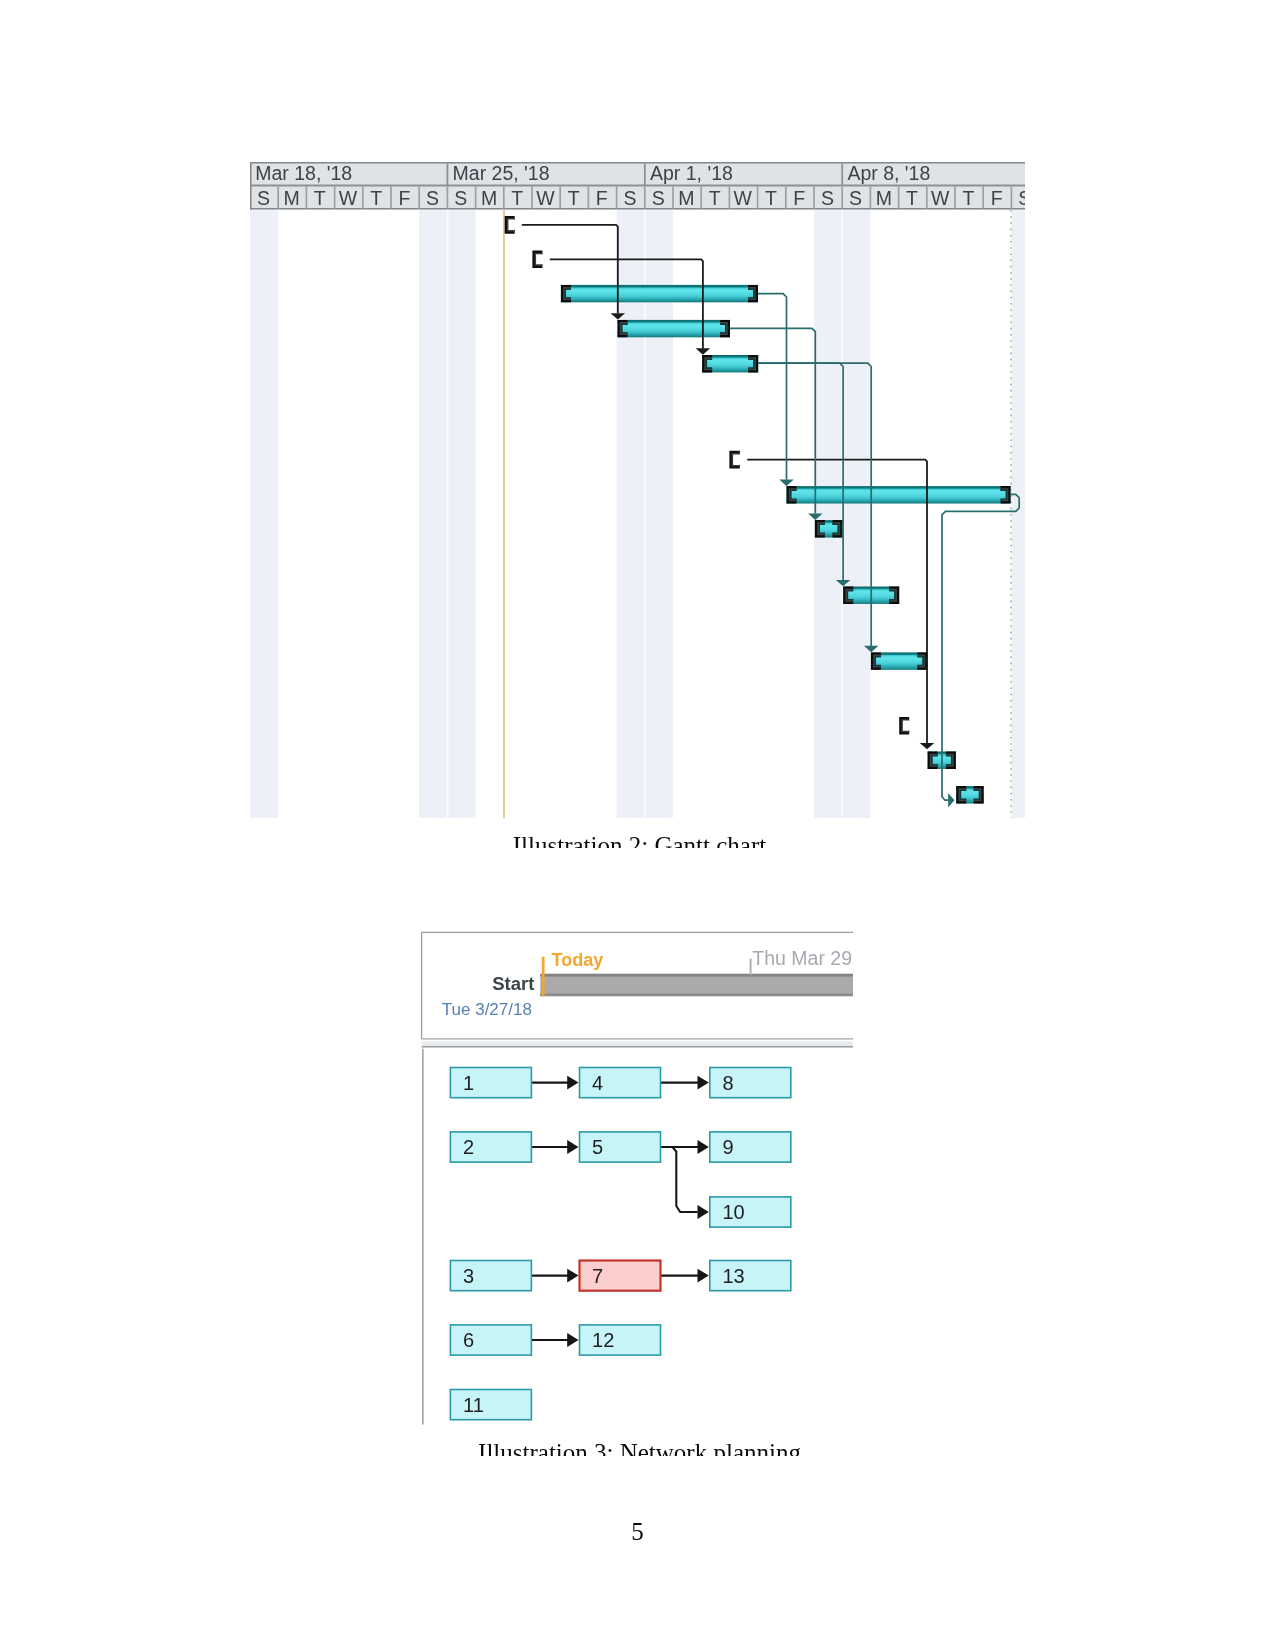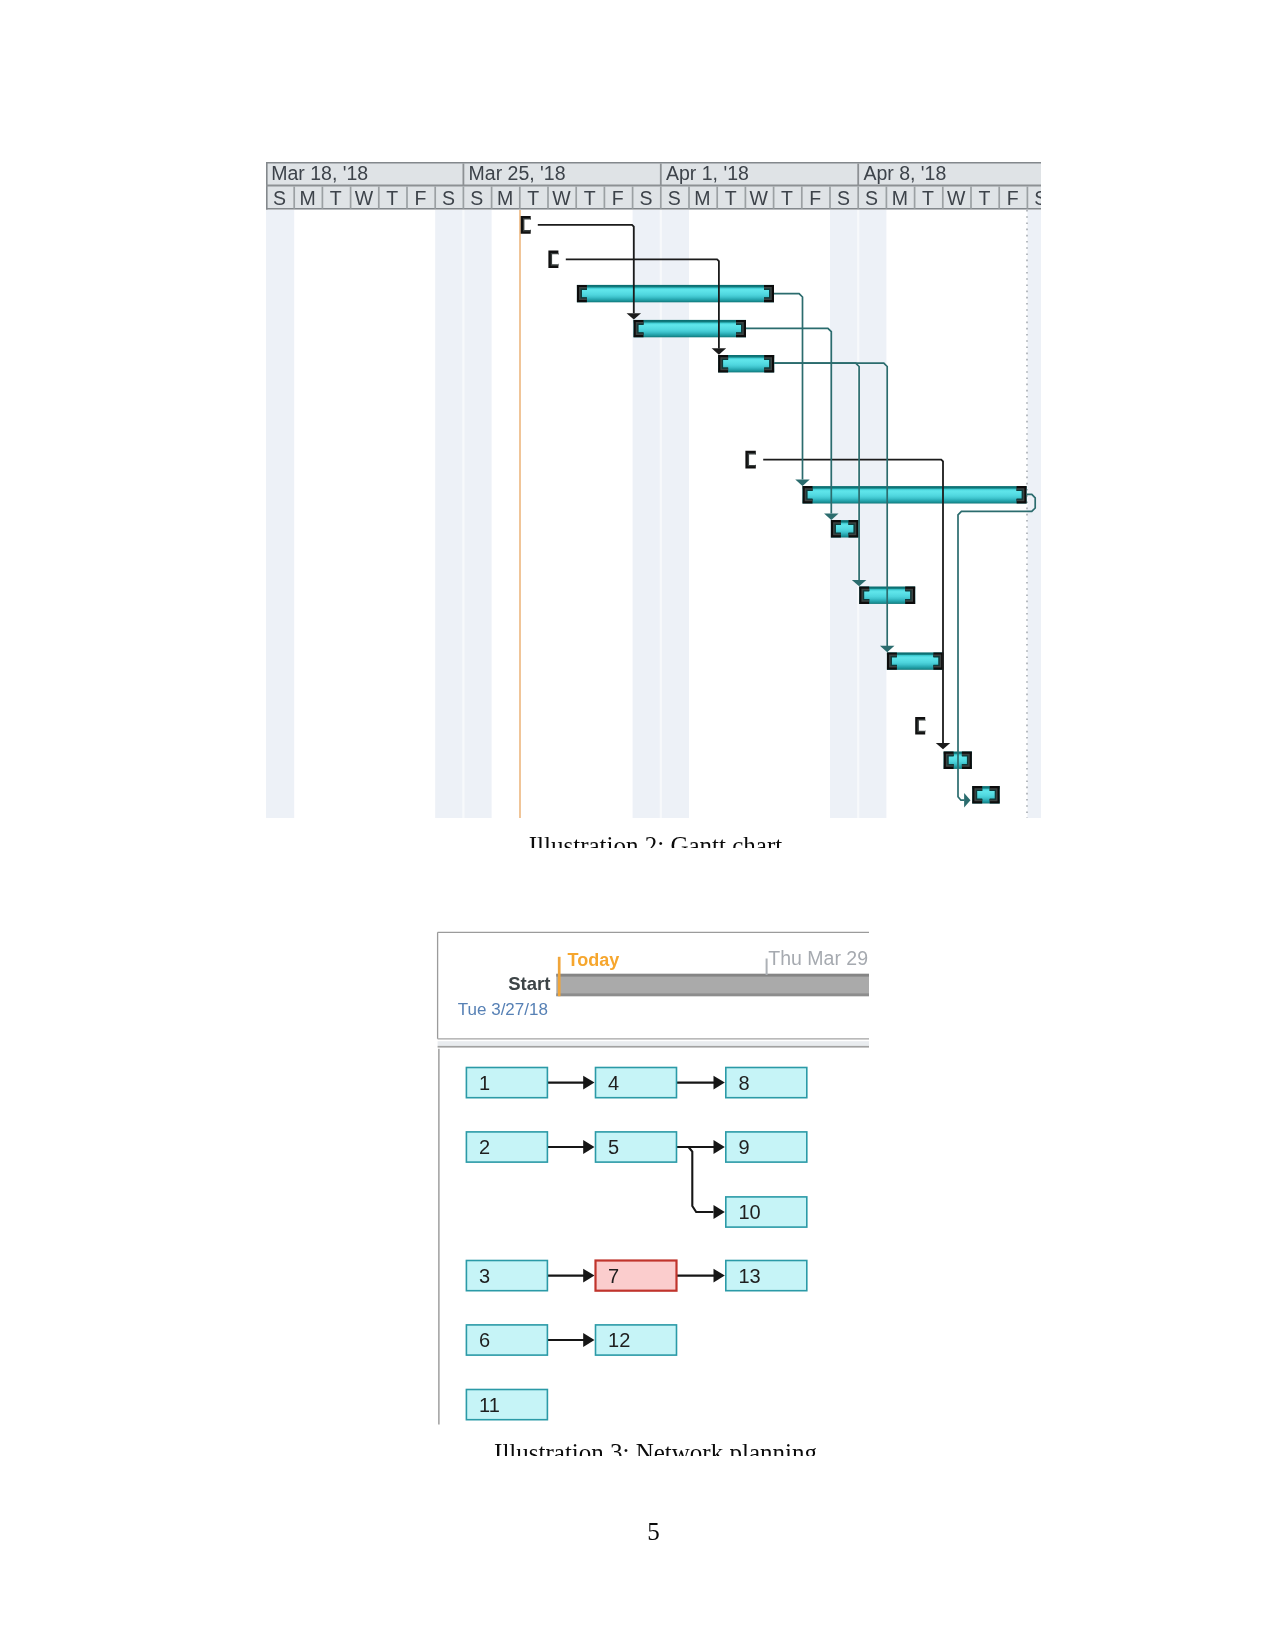--- a/index.html
+++ b/index.html
@@ -1,18 +1,18 @@
 <!DOCTYPE html>
 <html><head>
 <meta charset="utf-8">
 <style>
   html,body{margin:0;padding:0;}
   body{width:1275px;height:1650px;background:#ffffff;overflow:hidden;
        font-family:"Liberation Serif",serif;-webkit-font-smoothing:antialiased;}
-  .page{position:absolute;left:16px;top:0;width:1142px;height:1650px;}
+  .page{position:absolute;left:0;top:0;width:1142px;height:1650px;}
   svg{display:block;}
   .capclip{position:absolute;left:2px;width:1275px;overflow:hidden;}
   .caption{position:absolute;left:0;width:1275px;text-align:center;
            font-family:"Liberation Serif",serif;font-size:25px;color:#0b0b0b;
            white-space:nowrap;line-height:1;}
   
   #cap2clip{top:832.7px;height:15.5px;}
   #cap2{top:0;}
   
   #cap3clip{top:1439.5px;height:16.5px;}

